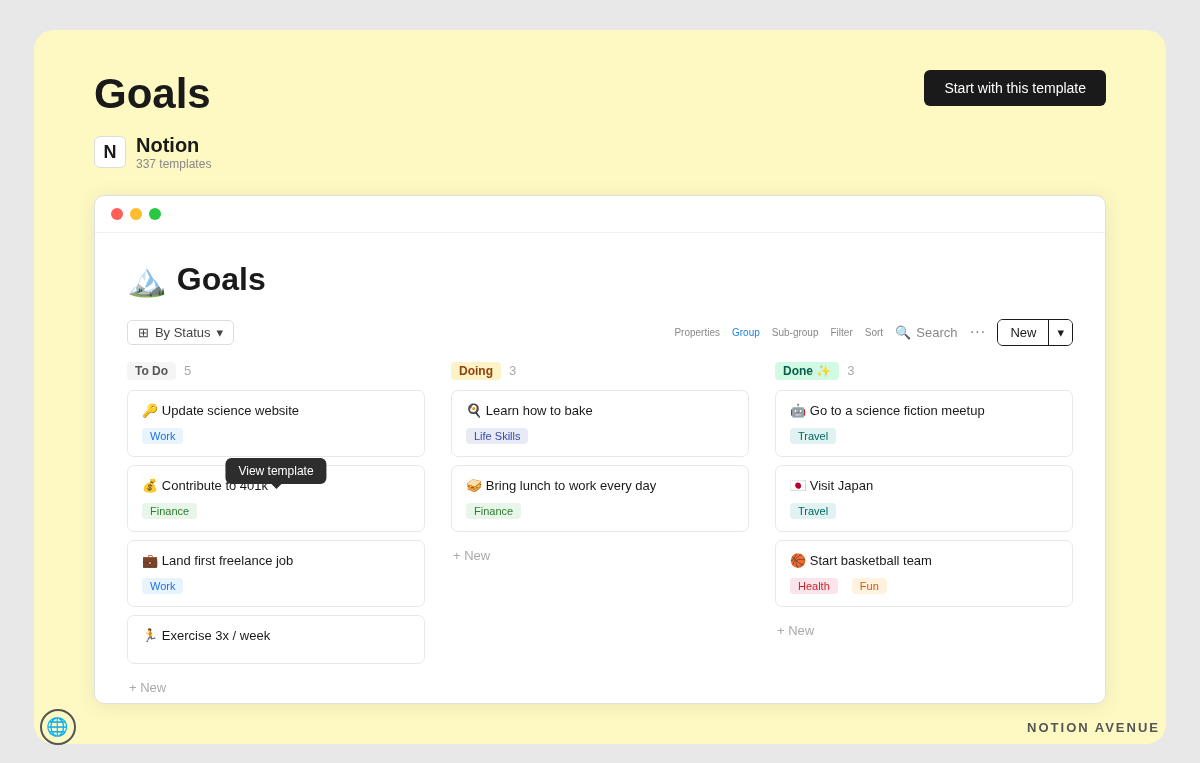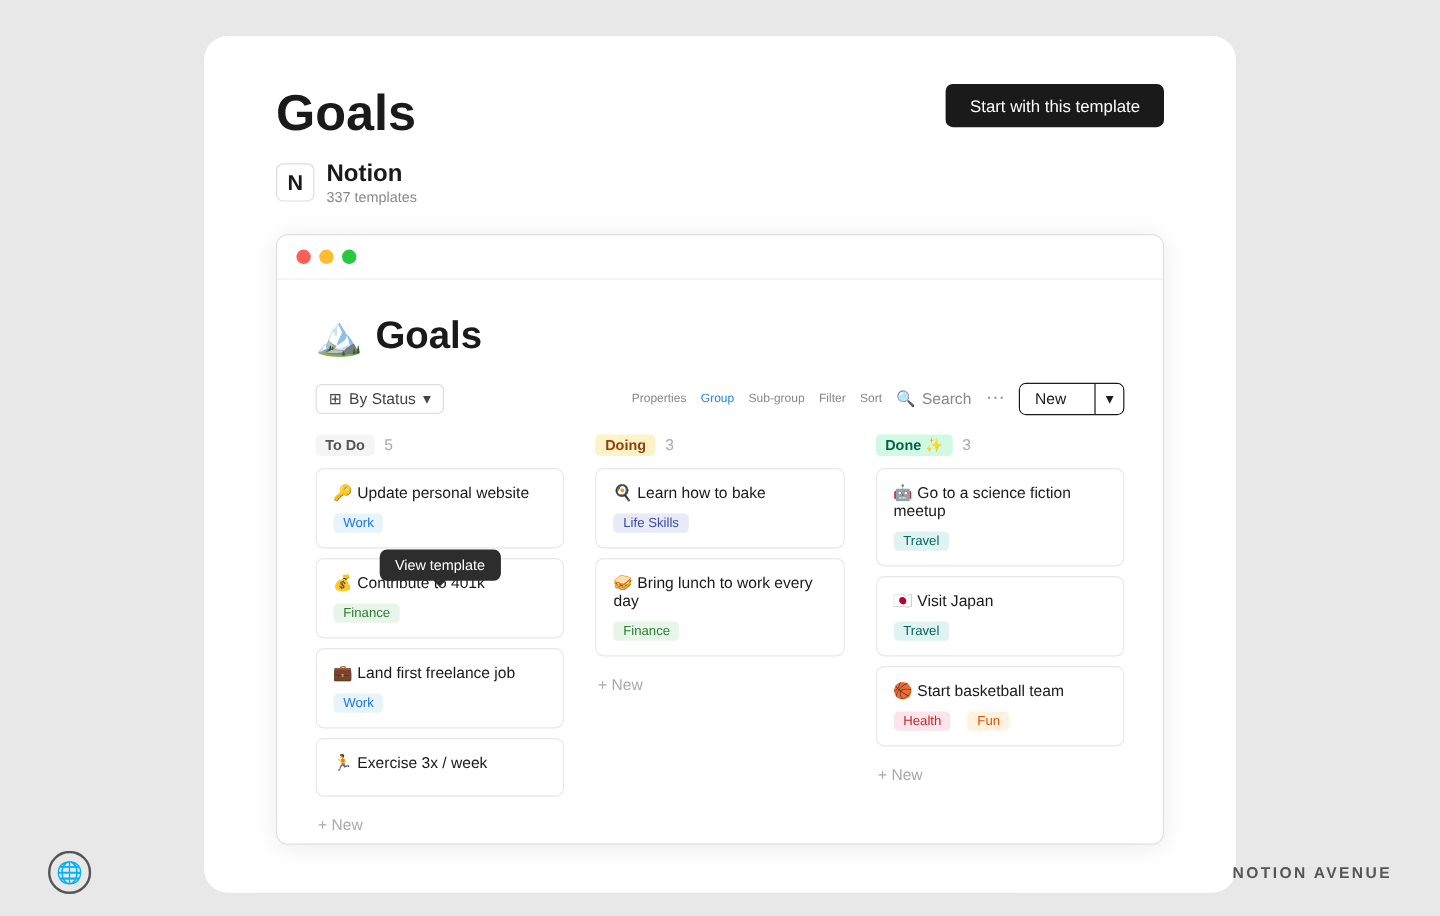--- a/index.html
+++ b/index.html
@@ -7,23 +7,23 @@
       background: #e8e8e8;
       font-family: -apple-system, BlinkMacSystemFont, 'Segoe UI', sans-serif;
       width: 1200px;
       height: 763px;
       overflow: hidden;
       display: flex;
       align-items: center;
       justify-content: center;
     }
     .page-wrapper {
-      width: 860px;
+      width: 1132px;
       min-height: 620px;
-      background: #ffffff;
+      background: #fef9c3;
       border-radius: 20px;
       padding: 40px 60px 40px 60px;
       position: relative;
       margin-top: 10px;
     }
     .page-title {
       font-size: 42px;
       font-weight: 700;
       color: #1a1a1a;
       margin-bottom: 16px;
@@ -139,21 +139,21 @@
       cursor: pointer;
     }
     .dots-btn {
       font-size: 16px;
       color: #888;
       cursor: pointer;
     }
     .new-btn {
       display: flex;
       align-items: center;
-      gap: 12px;
+      gap: 0;
       border: 1.5px solid #1a1a1a;
       border-radius: 6px;
       overflow: hidden;
       font-size: 13px;
       font-weight: 500;
     }
     .new-btn-main {
       padding: 5px 12px;
       background: #fff;
       cursor: pointer;
@@ -334,21 +334,21 @@
       </div>
 
       <div class="board" id="board-container">
           <div>
             <div class="column-header">
     <span class="column-label label-todo">To Do</span>
     <span class="col-count">5</span>
   </div>
             <div class="card">
 
-      <div class="card-title">🔑 Update personal website</div>
+      <div class="card-title">🔑 Update science website</div>
       <div><span class="tag tag-work">Work</span></div>
     </div>
             <div class="card">
       <div class="tooltip">View template</div>
       <div class="card-title">💰 Contribute to 401k</div>
       <div><span class="tag tag-finance">Finance</span></div>
     </div>
             <div class="card">
 
       <div class="card-title">💼 Land first freelance job</div>

